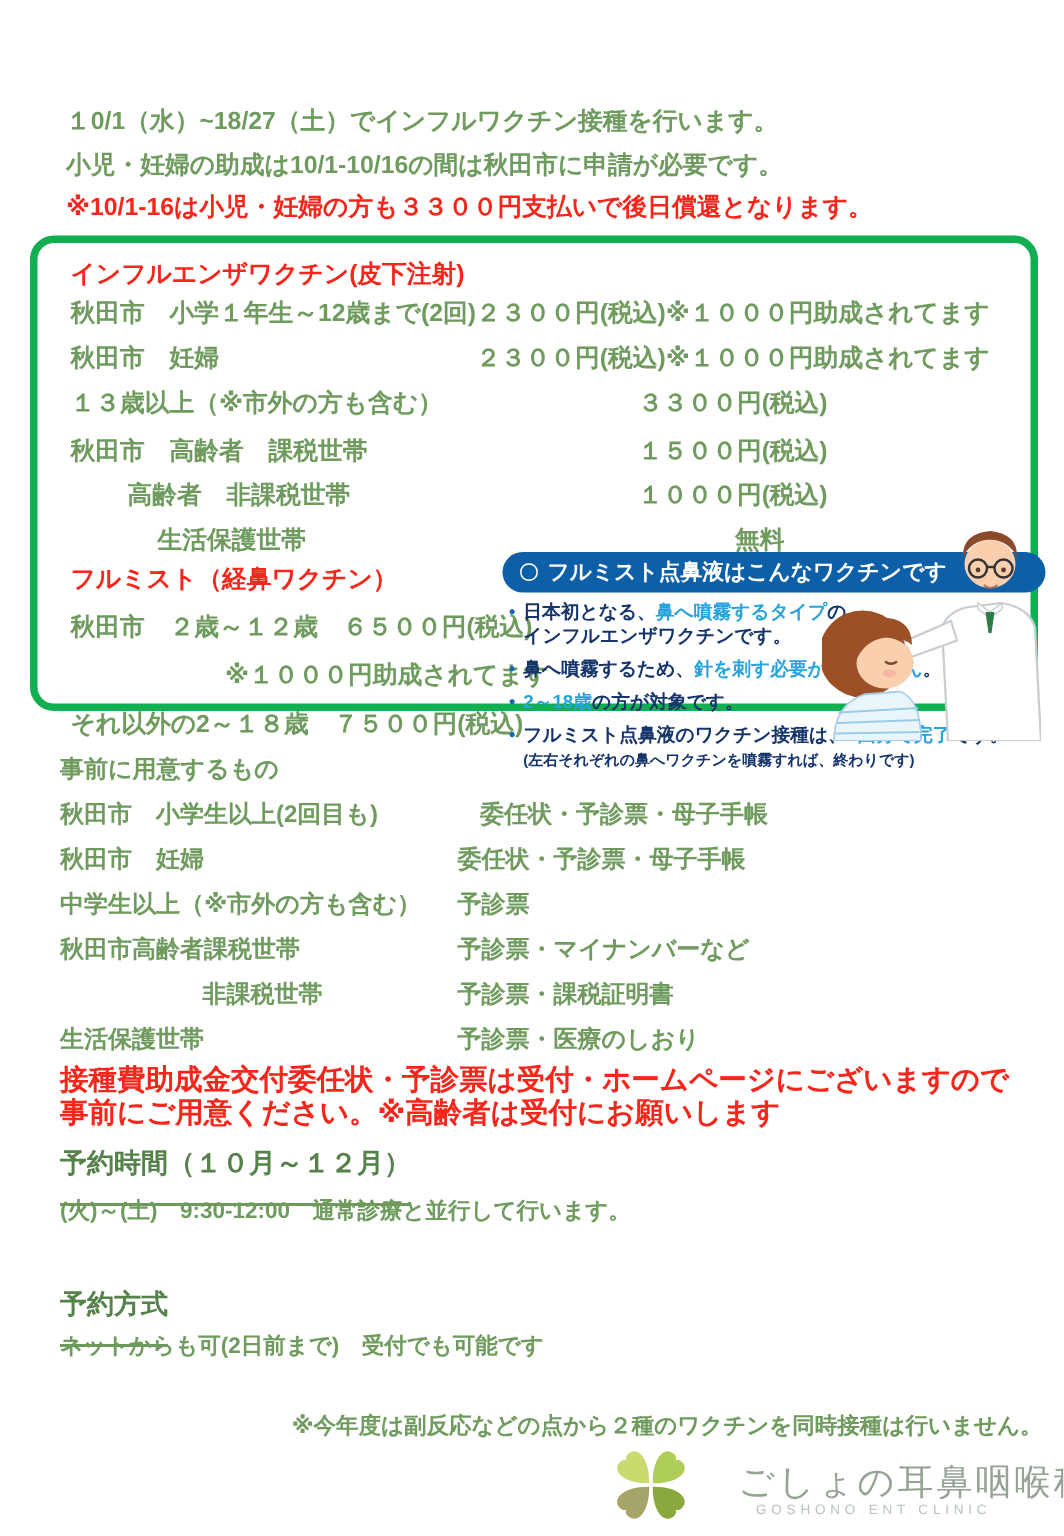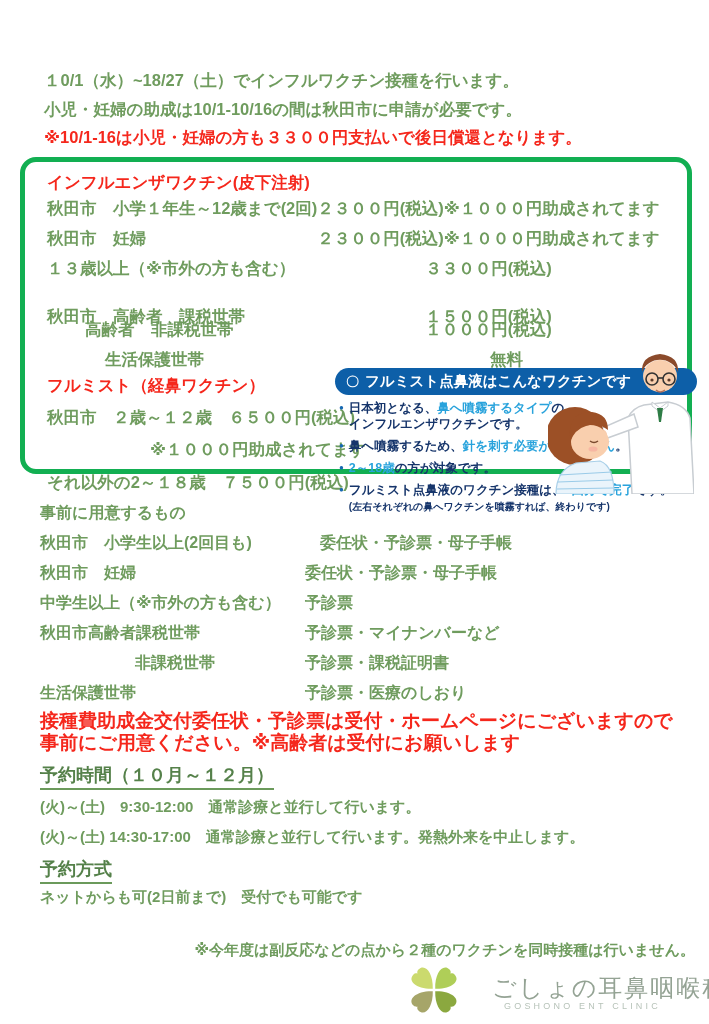--- a/index.html
+++ b/index.html
@@ -51,21 +51,21 @@
   .prep-heading{left:40px;font-size:16px;font-weight:bold;color:var(--green-body);}
   .prep-row{left:40px;width:640px;display:flex;font-size:16px;color:var(--green-body);
     font-weight:600;white-space:nowrap;}
   .prep-row .lbl{width:265px;flex:none;}
   .prep-row.indent .lbl{padding-left:95px;}
 
   #red-notice{left:40px;top:710px;font-size:19px;line-height:21.5px;color:var(--red);
     font-weight:600;white-space:nowrap;}
 
   .u-heading{left:40px;font-size:18px;font-weight:bold;color:#55814a;
-    border-bottom:2px solid #6b9a5b;padding-bottom:1px;white-space:nowrap;}
+    border-bottom:2px solid #6b9a5b;padding-bottom:15px;white-space:nowrap;}
   .sched{left:40px;font-size:15px;color:var(--green-body);font-weight:600;white-space:nowrap;}
 
   #footer-note{right:14px;top:941px;font-size:15px;color:var(--green-body);font-weight:600;
     white-space:nowrap;}
 
   #clinic-name{left:492px;top:972px;font-size:24px;color:#94a394;letter-spacing:2px;white-space:nowrap;}
   #clinic-name-en{left:504px;top:1001px;font-size:9px;color:#b7c3b9;letter-spacing:3.2px;white-space:nowrap;}
 </style>
 </head>
 <body>
@@ -85,21 +85,21 @@
       <span class="val">２３００円(税込)※１０００円助成されてます</span>
     </div>
     <div class="abs price-row" style="top:66px">
       <span class="lbl">秋田市　妊婦</span>
       <span class="val">２３００円(税込)※１０００円助成されてます</span>
     </div>
     <div class="abs price-row" style="top:96px">
       <span class="lbl">１３歳以上（※市外の方も含む）</span>
       <span class="val">３３００円(税込)</span>
     </div>
-    <div class="abs price-row" style="top:144px">
+    <div class="abs price-row" style="top:128px">
       <span class="lbl">秋田市　高齢者　課税世帯</span>
       <span class="val">１５００円(税込)</span>
     </div>
     <div class="abs price-row" style="top:157px">
       <span class="lbl" style="padding-left:38px">高齢者　非課税世帯</span>
       <span class="val">１０００円(税込)</span>
     </div>
     <div class="abs price-row" style="top:187px">
       <span class="lbl" style="padding-left:58px">生活保護世帯</span>
       <span class="val" style="padding-left:36px">無料</span>
@@ -210,21 +210,20 @@
     <span class="val">予診票・医療のしおり</span>
   </div>
 
   <div class="abs" id="red-notice">
     <div>接種費助成金交付委任状・予診票は受付・ホームページにございますので</div>
     <div>事前にご用意ください。※高齢者は受付にお願いします</div>
   </div>
 
   <div class="abs u-heading" style="top:763px">予約時間（１０月～１２月）</div>
   <div class="abs sched" style="top:798px">(火)～(土)　9:30-12:00　通常診療と並行して行います。</div>
-  <div class="abs sched" style="top:828px">(火)～(土) 14:30-17:00　通常診療と並行して行います。発熱外来を中止します。</div>
 
   <div class="abs u-heading" style="top:857px">予約方式</div>
   <div class="abs sched" style="top:888px">ネットからも可(2日前まで)　受付でも可能です</div>
 
   <div class="abs" id="footer-note">※今年度は副反応などの点から２種のワクチンを同時接種は行いません。</div>
 
   <svg class="abs" style="left:407px;top:963px" width="54" height="54" viewBox="-28 -28 56 56">
     <path d="M0,9 C-8.5,1 -9,-8 -2.5,-8 C-0.6,-8 0,-6.4 0,-6.4 C0,-6.4 0.6,-8 2.5,-8 C9,-8 8.5,1 0,9 Z" transform="translate(-10.5,-10.5) rotate(-45) scale(1.45)" fill="#cbda6e"></path>
     <path d="M0,9 C-8.5,1 -9,-8 -2.5,-8 C-0.6,-8 0,-6.4 0,-6.4 C0,-6.4 0.6,-8 2.5,-8 C9,-8 8.5,1 0,9 Z" transform="translate(10.5,-10.5) rotate(45) scale(1.45)" fill="#afce58"></path>
     <path d="M0,9 C-8.5,1 -9,-8 -2.5,-8 C-0.6,-8 0,-6.4 0,-6.4 C0,-6.4 0.6,-8 2.5,-8 C9,-8 8.5,1 0,9 Z" transform="translate(-10.5,10.5) rotate(-135) scale(1.45)" fill="#a6a569"></path>

